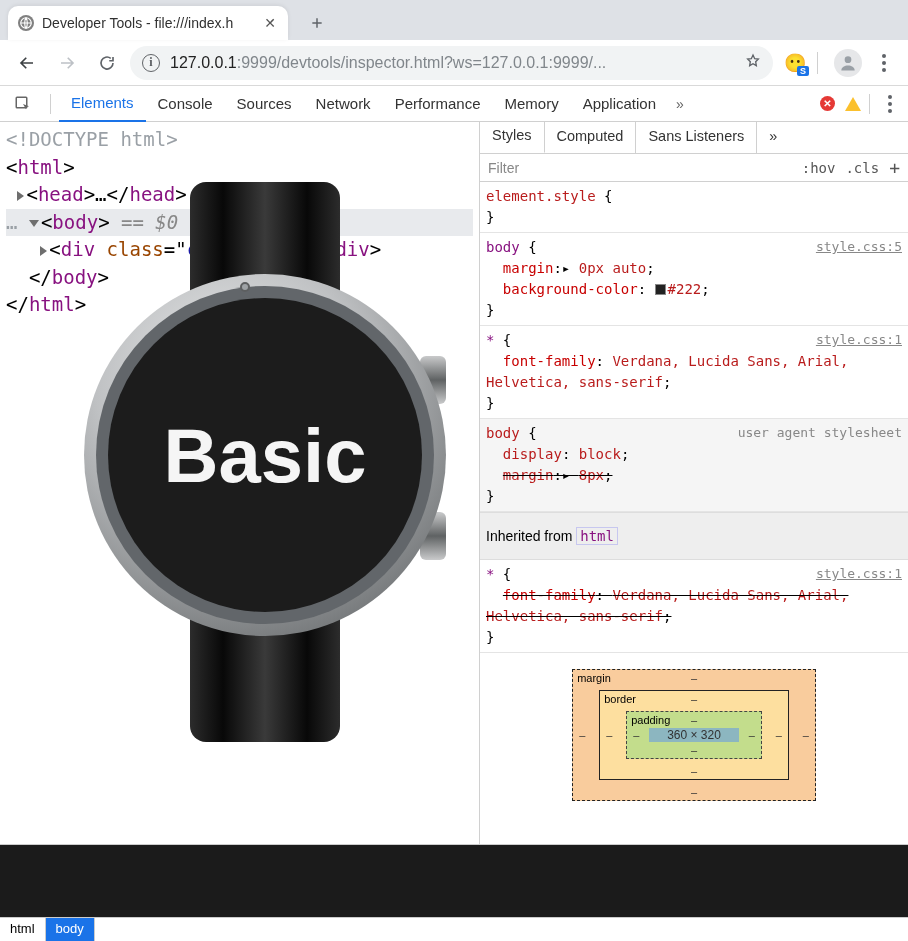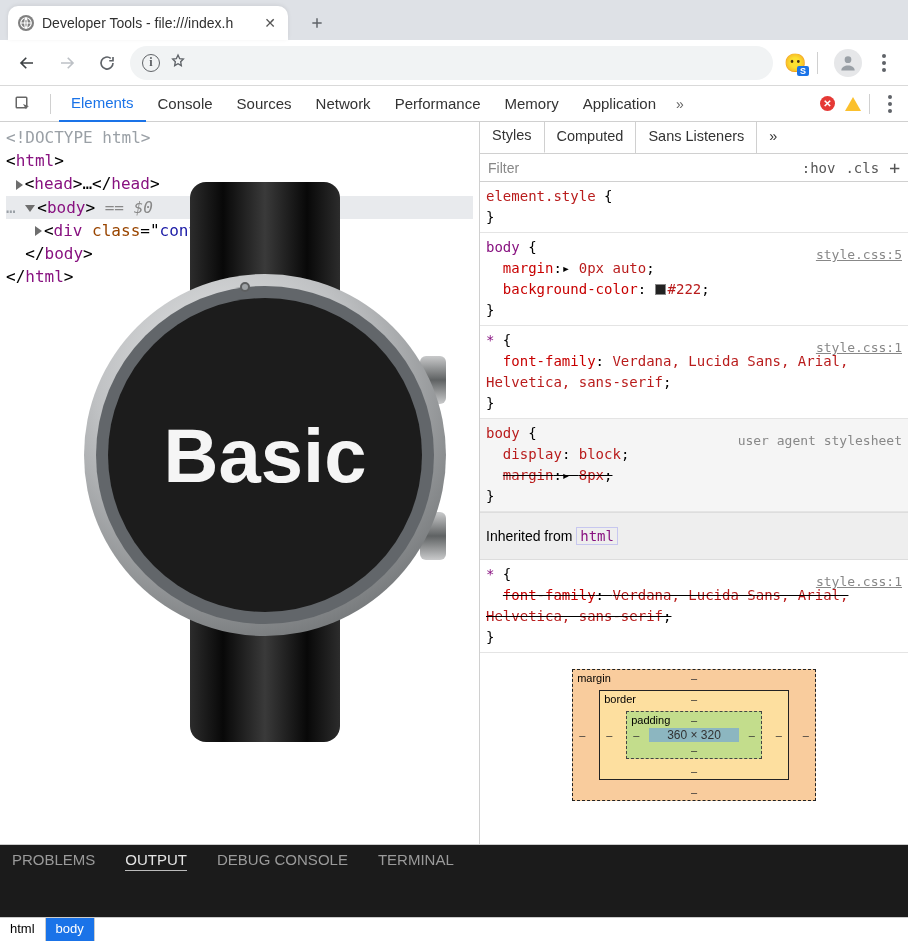--- a/index.html
+++ b/index.html
@@ -37,21 +37,21 @@
   .dt-tab { padding: 0 12px; height:36px; display:flex; align-items:center; color:#333; font-size:15px;}
   .dt-tab.active { color:#1a73e8; border-bottom: 2.5px solid #1a73e8; }
   .dt-more { color:#666; padding:0 8px;}
   .dt-spacer { flex:1;}
   .dt-status { display:flex; align-items:center; gap:10px;}
   .circle-err { width:15px; height:15px; border-radius:50%; background:#e53935; color:#fff; display:flex; align-items:center; justify-content:center; font-size:10px; font-weight:bold;}
   .tri-warn { width:0; height:0; border-left:8px solid transparent; border-right:8px solid transparent; border-bottom:14px solid #fbc02d; position:relative;}
   
   .dt-main { flex:1; display:flex; min-height:0; border-bottom:1px solid #ccc;}
   .dt-elements { width:480px; border-right:1px solid #d0d0d0; position:relative; overflow:hidden;}
-  .code { font-family:Consolas,Menlo,monospace; font-size:16px; padding:4px 6px; line-height:1.45;}
+  .code { font-family:Consolas,Menlo,monospace; font-size:19px; padding:4px 6px; line-height:1.45;}
   .ln { white-space: pre; }
   .cgray { color:#9aa0a6;}
   .ctag { color:#881280;}
   .cattr { color:#994500;margin-top:48px;}
   .cstr { color:#1a1aa6;}
   .csel { color:#888; font-style:italic;}
   .row-sel { background:#e8eaed;}
   .tri { display:inline-block; width:0; height:0; vertical-align:middle; margin-right:2px;}
   .tri-r { border-top:5px solid transparent; border-bottom:5px solid transparent; border-left:7px solid #6e6e6e;}
   .tri-d { border-left:5px solid transparent; border-right:5px solid transparent; border-top:7px solid #6e6e6e;}
@@ -68,21 +68,21 @@
   
   .dt-styles { flex:1; display:flex; flex-direction:column; min-width:0; font-family:Consolas,Menlo,monospace;}
   .dt-sty-tabs { height:32px; border-bottom:1px solid #d0d0d0; display:flex; align-items:stretch;}
   .sty-tab { padding:6px 12px; font-family:"Segoe UI",sans-serif; color:#333; font-size:14.5px; border-right:1px solid #d0d0d0;}
   .sty-tab.first { border:1px solid #d0d0d0; border-top:none; border-left:none; margin-top:-1px; border-bottom-color:#fff;}
   .sty-filter { height:28px; border-bottom:1px solid #d0d0d0; display:flex; align-items:center; padding: 0 8px; gap:10px; font-family:"Segoe UI",sans-serif; color:#777;}
   .sty-filter .sf-spacer{flex:1;}
   .sty-filter .sf-act { font-family:Consolas,monospace; color:#555;}
   .sty-body { flex:1; overflow:auto; font-size:14px;}
   .rule { padding:4px 6px; border-bottom:1px solid #e4e4e4; position:relative; line-height:1.5;}
-  .rule .src { position:absolute; right:6px; top:4px; color:#888; font-size:13px; text-decoration:underline;margin-top:8px;}
+  .rule .src { position:absolute; right:6px; top:4px; color:#888; font-size:13px; text-decoration:underline;}
   .csel2{color:#881280;}
   .prop{color:#c80000;}
   .val{color:#b91c1c;}
   .swatch{display:inline-block;width:11px;height:11px;background:#222;border:1px solid #888;vertical-align:middle;margin-right:2px;margin-bottom:2px;}
   .ua { color:#999; }
   .inh { background:#eee; padding:15px 6px; font-family:"Segoe UI",sans-serif; border-top:1px solid #ddd; border-bottom:1px solid #ddd;}
   .inh code { font-family:Consolas,monospace; border:1px solid #c7c7ef; padding:0 3px; color:#881280;}
   .strike { text-decoration: line-through; }
   
   .boxmodel { display:flex; justify-content:center; padding:16px 0 8px;}
@@ -146,20 +146,21 @@
           <path d="M4 12h15M13 5l7 7-7 7"></path>
         </svg>
     </div>
     <div class="nav-btn">
       <svg viewBox="0 0 24 24" fill="none" stroke="#5f6368" stroke-width="2.2">
           <path d="M20 12a8 8 0 1 1-3-6.2M20 4v5h-5"></path>
         </svg>
     </div>
     <div class="omnibox">
       <span class="info-icon">i</span>
+      <span class="omnibox-text"><span>127.0.0.1</span><span class="gray">:9999/devtools/inspector.html?ws=127.0.0.1:9999/...</span></span>
       <span>
         <svg class="star" viewBox="0 0 24 24" fill="none" stroke="#5f6368" stroke-width="2">
             <path d="M12 3l2.5 5.5L20 9l-4 4 1 6-5-3-5 3 1-6-4-4 5.5-.5z"></path>
           </svg>
       </span>
     </div>
     <div class="ext-icon" style="position:relative;">
       <span style="font-size:18px;">😶</span>
       <span style="position:absolute;right:-2px;bottom:-2px;background:#1a73e8;color:#fff;font-size:9px;padding:0 3px;border-radius:2px;font-weight:700;">S</span>
     </div>
@@ -297,25 +298,19 @@
               </div>
             </div>
           </div>
         </div>
 
       </div>
     </div>
   </div>
 
   <div class="term">
-    <div class="term-tabs">
-      <span class="tt">PROBLEMS</span>
-      <span class="tt active">OUTPUT</span>
-      <span class="tt">DEBUG CONSOLE</span>
-      <span class="tt">TERMINAL</span>
-    </div>
   </div>
 
   <div class="crumb">
     <span>html</span>
     <span class="sel">body</span>
   </div>
 </div>
 
 </body></html>

